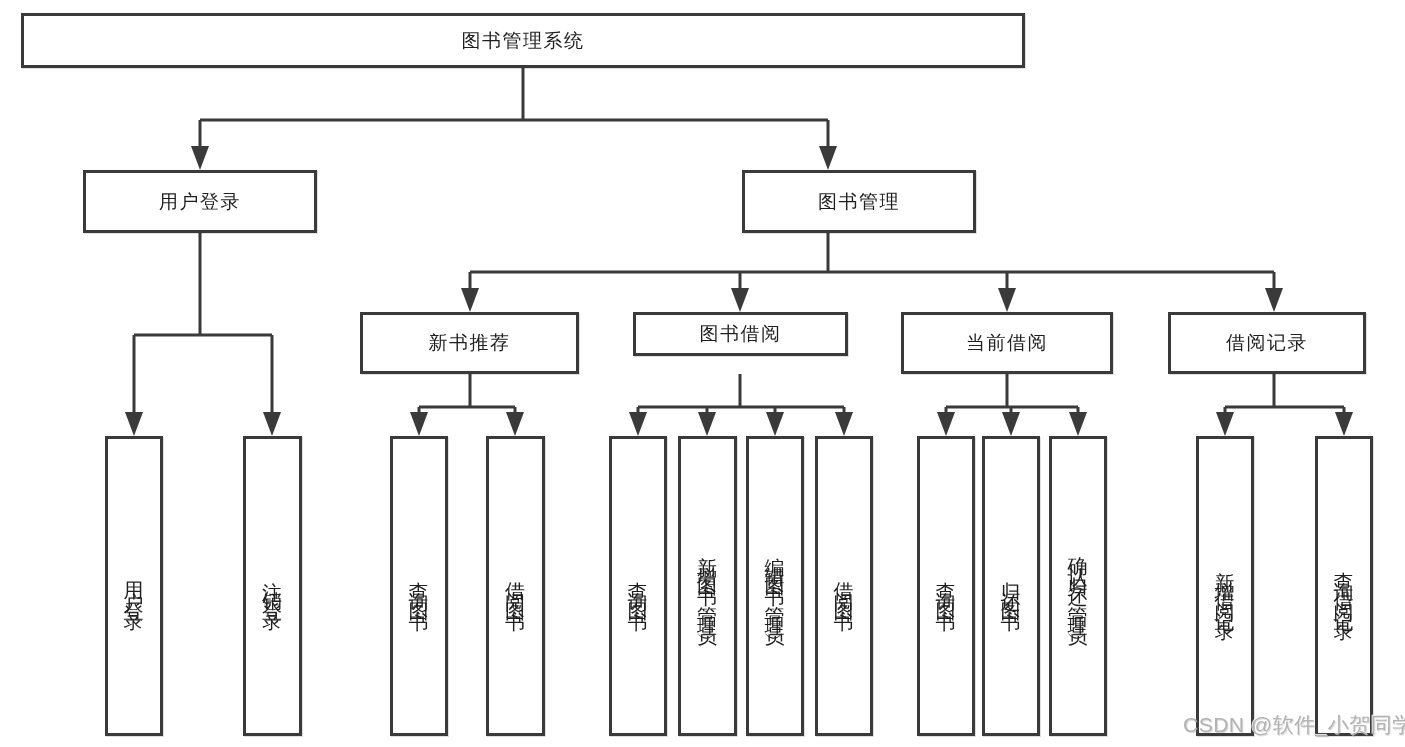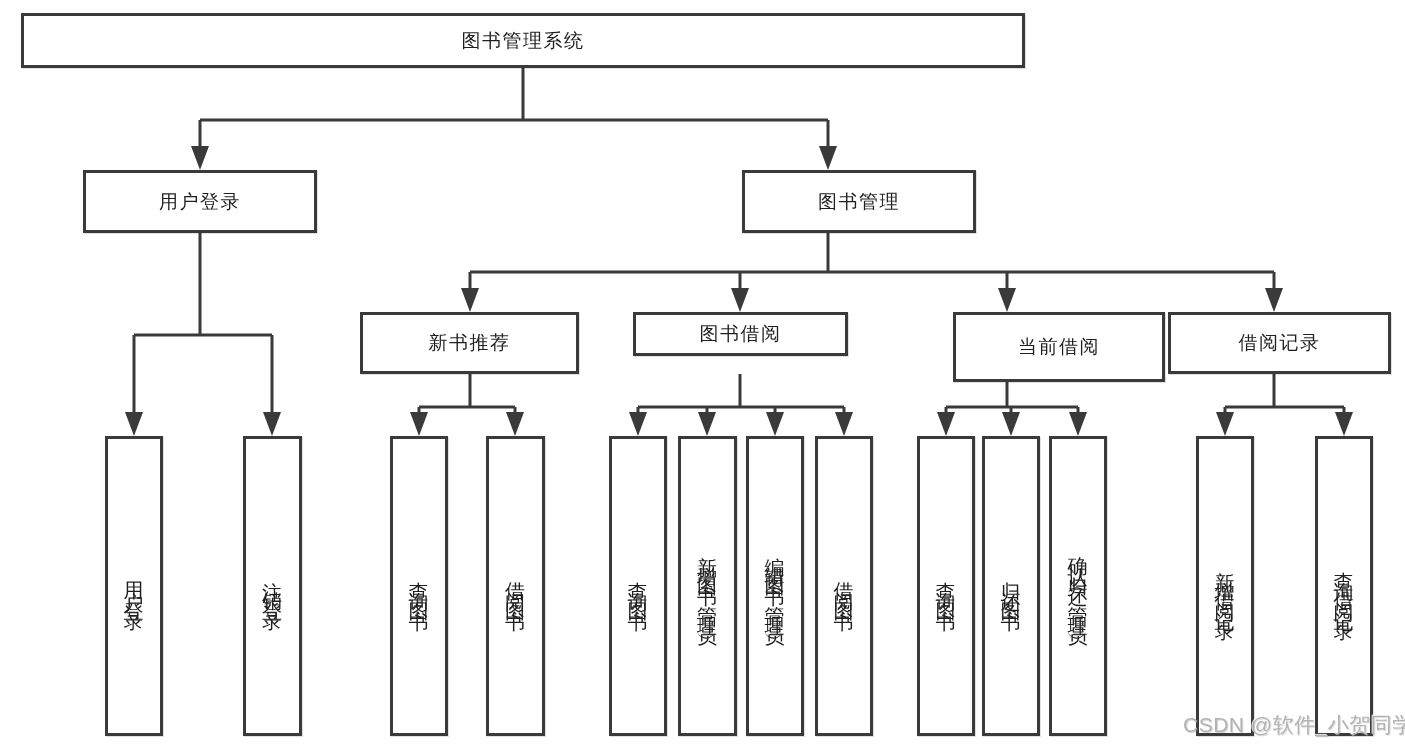--- a/index.html
+++ b/index.html
@@ -116,24 +116,24 @@
   <div class="box h" style="left:742px; top:170px; width:234px; height:63px;">
     <span>图书管理</span>
   </div>
 
   <div class="box h" style="left:360px; top:312px; width:219px; height:62px;">
     <span>新书推荐</span>
   </div>
   <div class="box h" style="left:633px; top:312px; width:215px; height:44px;">
     <span>图书借阅</span>
   </div>
-  <div class="box h" style="left:953px; top:312px; width:212px; height:70px;">
+  <div class="box h" style="left:901px; top:312px; width:212px; height:62px;">
     <span>当前借阅</span>
   </div>
-  <div class="box h" style="left:1168px; top:312px; width:223px; height:62px;">
+  <div class="box h" style="left:1168px; top:312px; width:198px; height:62px;">
     <span>借阅记录</span>
   </div>
 
   <div class="box leaf" style="left:105px; top:436px; width:58px; height:300px;">
     <span>用户登录</span>
   </div>
   <div class="box leaf" style="left:243px; top:436px; width:59px; height:300px;">
     <span>注销登录</span>
   </div>
 

